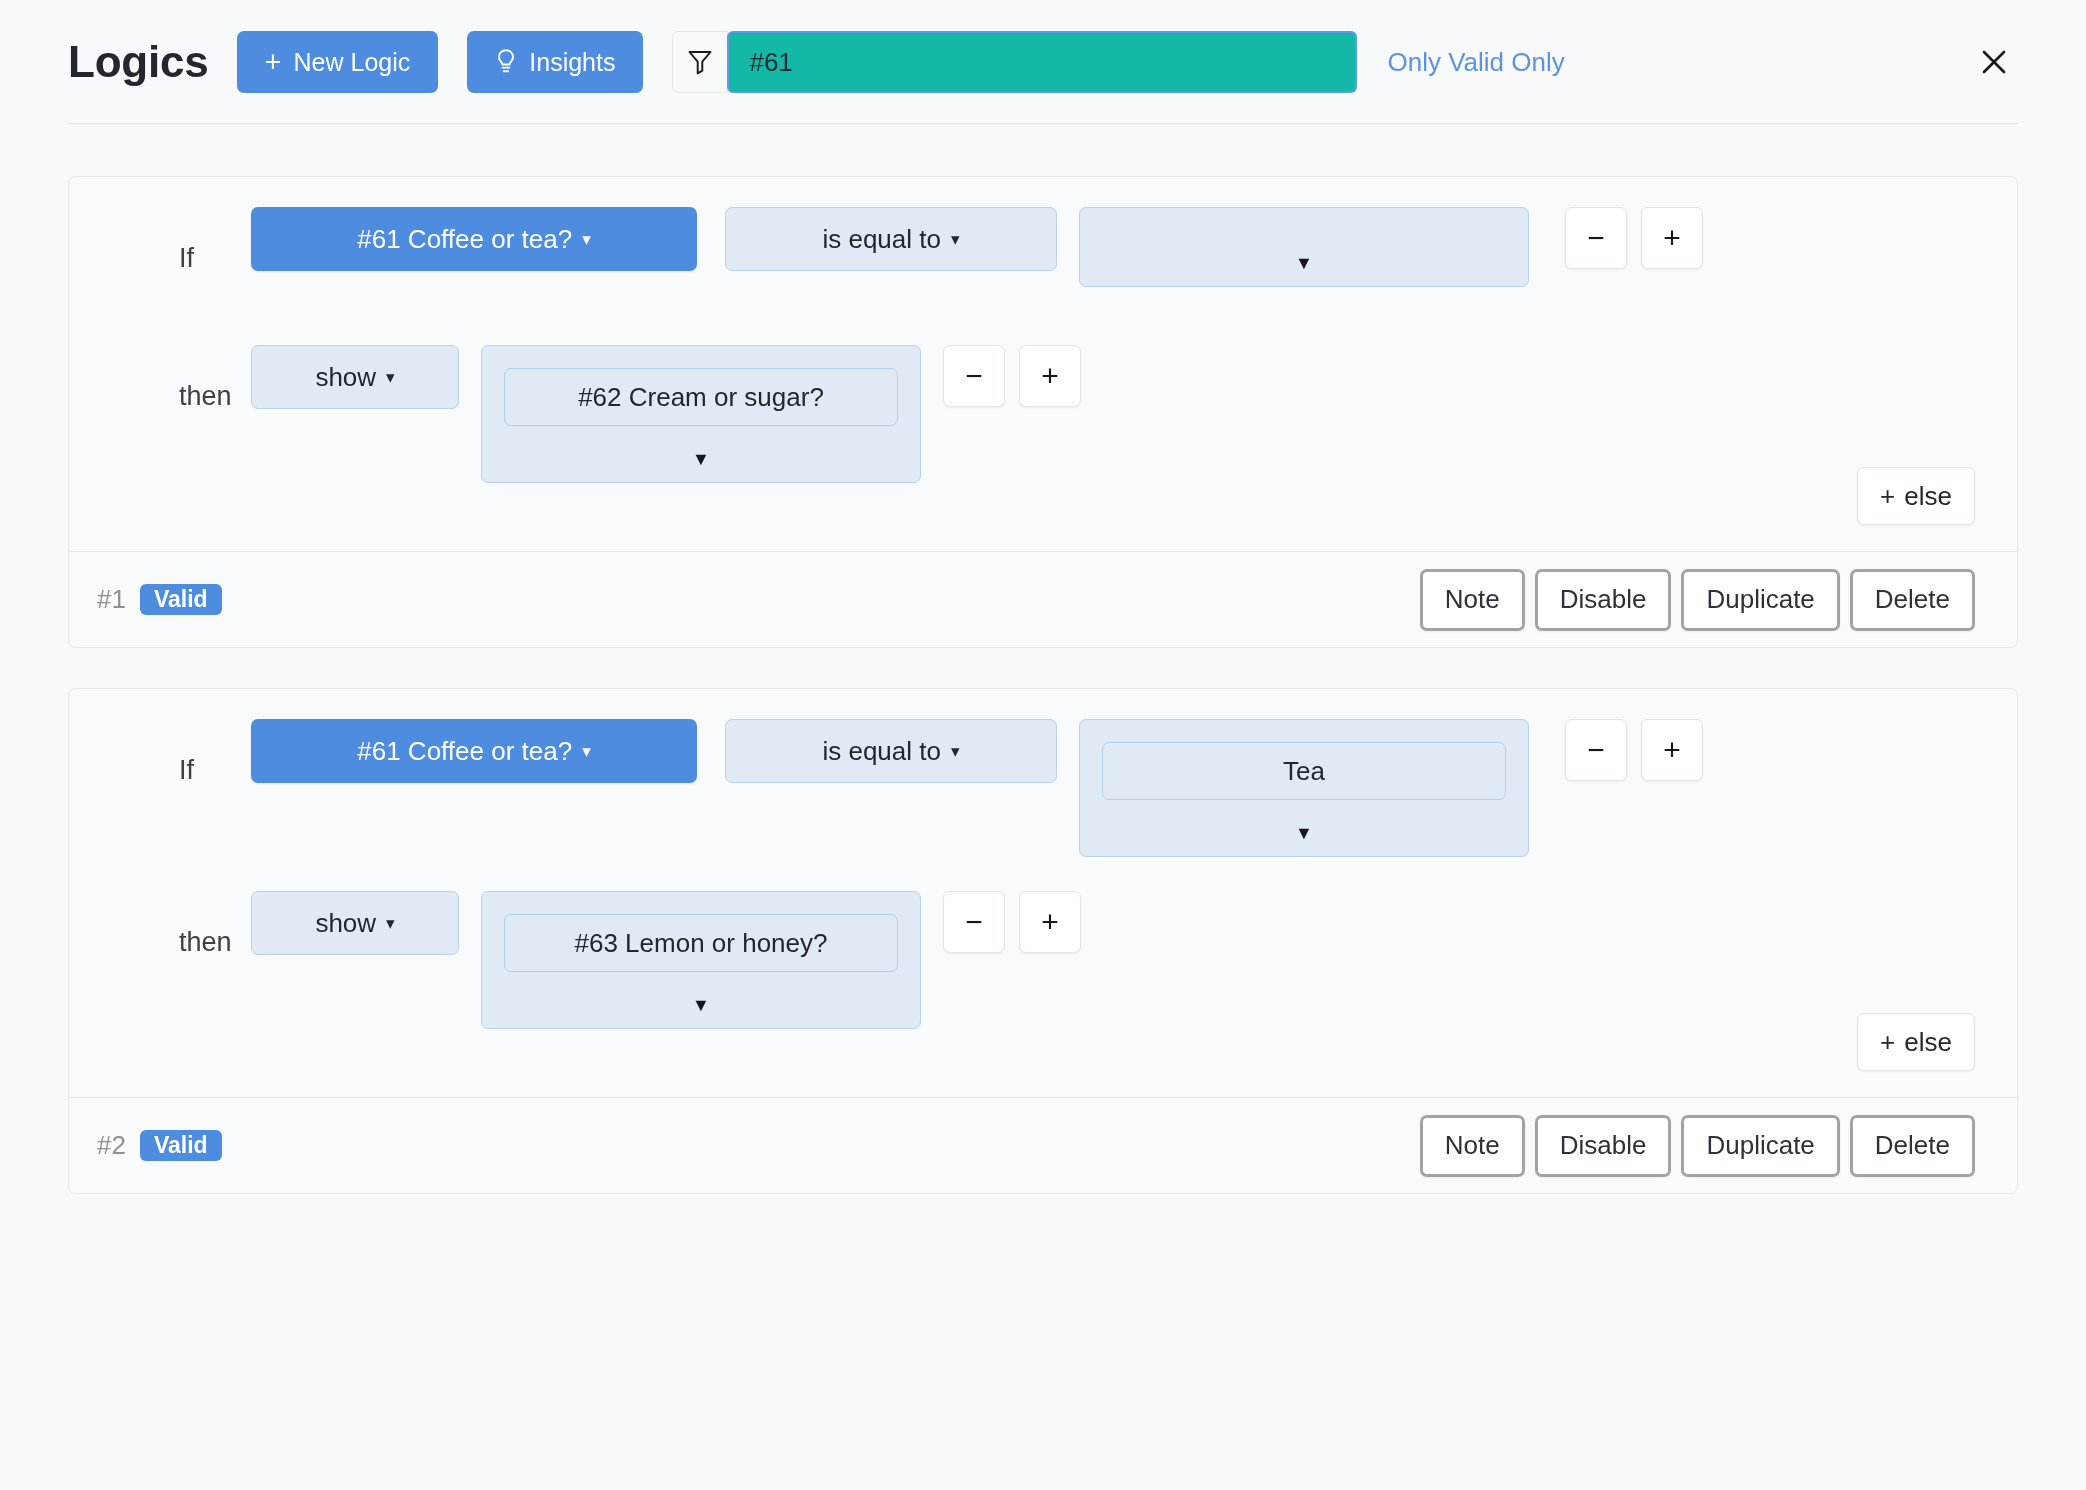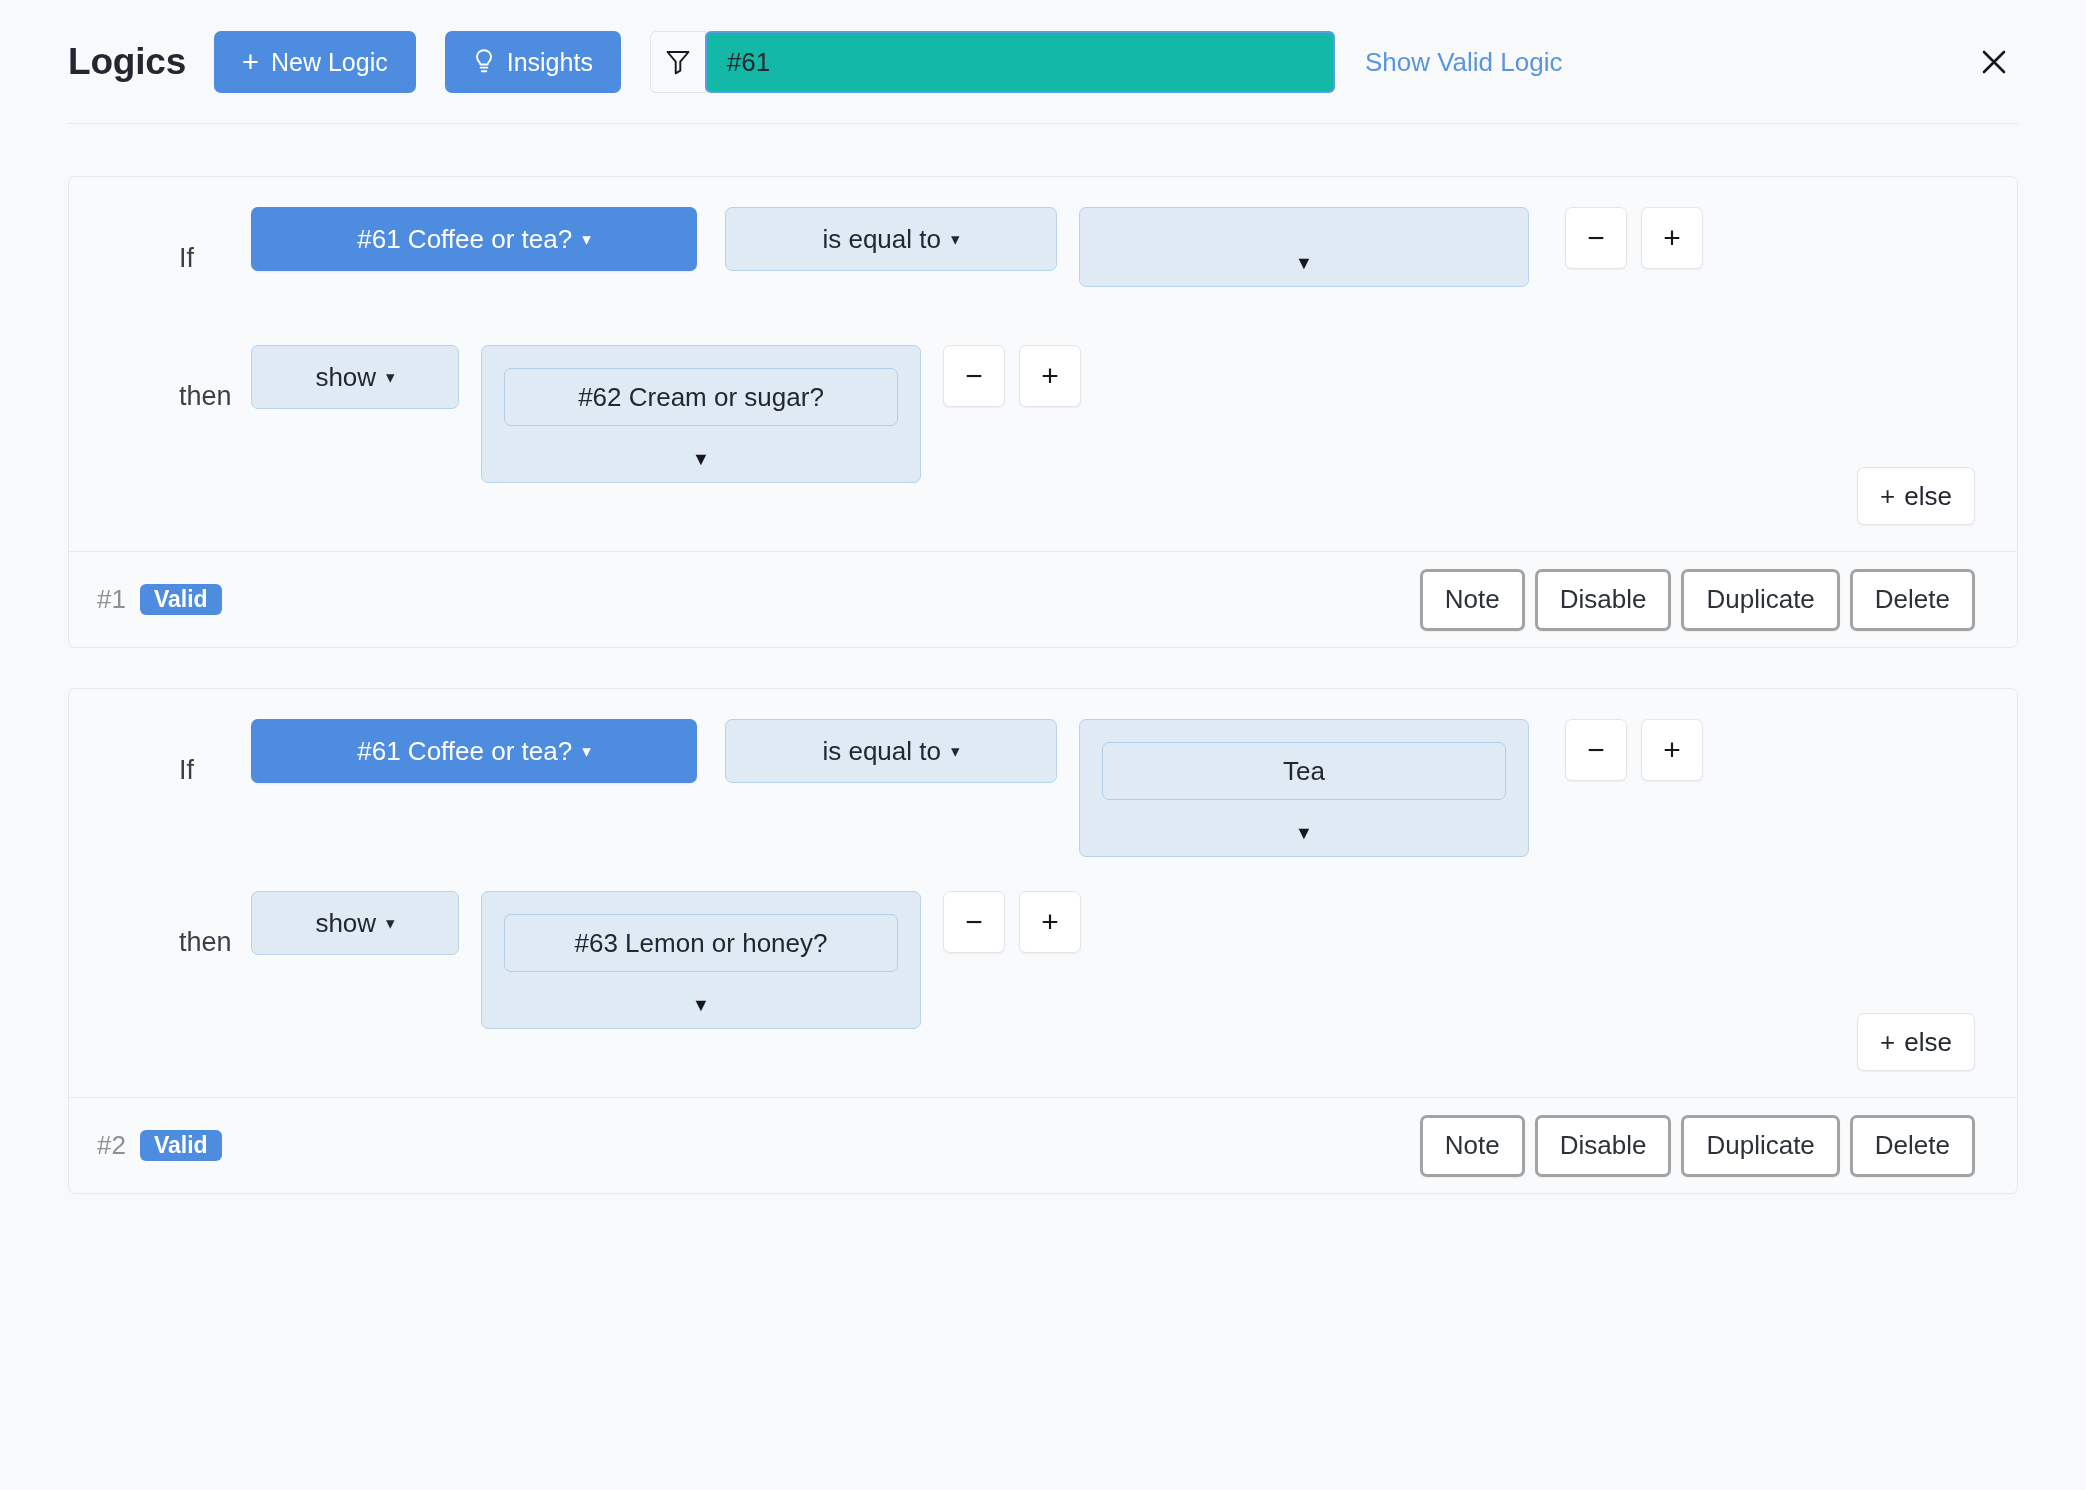--- a/index.html
+++ b/index.html
@@ -15,21 +15,21 @@
   
   .header {
     position: relative;
     height: 124px;
     padding: 0 68px 0 68px;
     display: flex;
     align-items: center;
     gap: 0;
   }
   .header-title {
-    font-size: 37px;
+    font-size: 44px;
     font-weight: 700;
     color: #23272f;
     letter-spacing: -0.2px;
     margin-right: 28px;
     white-space: nowrap;
   }
   .btn-primary {
     background: #4e8ce0;
     color: #ffffff;
     border: none;
@@ -290,21 +290,21 @@
 
   <div class="search-wrap">
     <div class="filter-btn">
       <svg width="26" height="28" viewBox="0 0 26 28" fill="none">
         <path d="M2.5 4h21l-8.2 9.6v9.1l-4.6 2.6v-11.7z" stroke="#16181d" stroke-width="1.9" stroke-linejoin="round"></path>
       </svg>
     </div>
     <input class="search-input" value="#61" style="">
   </div>
 
-  <div class="link-valid">Show Valid Logic</div>
+  <div class="link-valid">Only Valid Only</div>
 
   <div class="close-btn">
     <svg width="30" height="30" viewBox="0 0 30 30" fill="none">
       <path d="M5 5l20 20M25 5L5 25" stroke="#16181d" stroke-width="2.6" stroke-linecap="round"></path>
     </svg>
   </div>
 
   <div class="header-rule"></div>
 </div>
 

